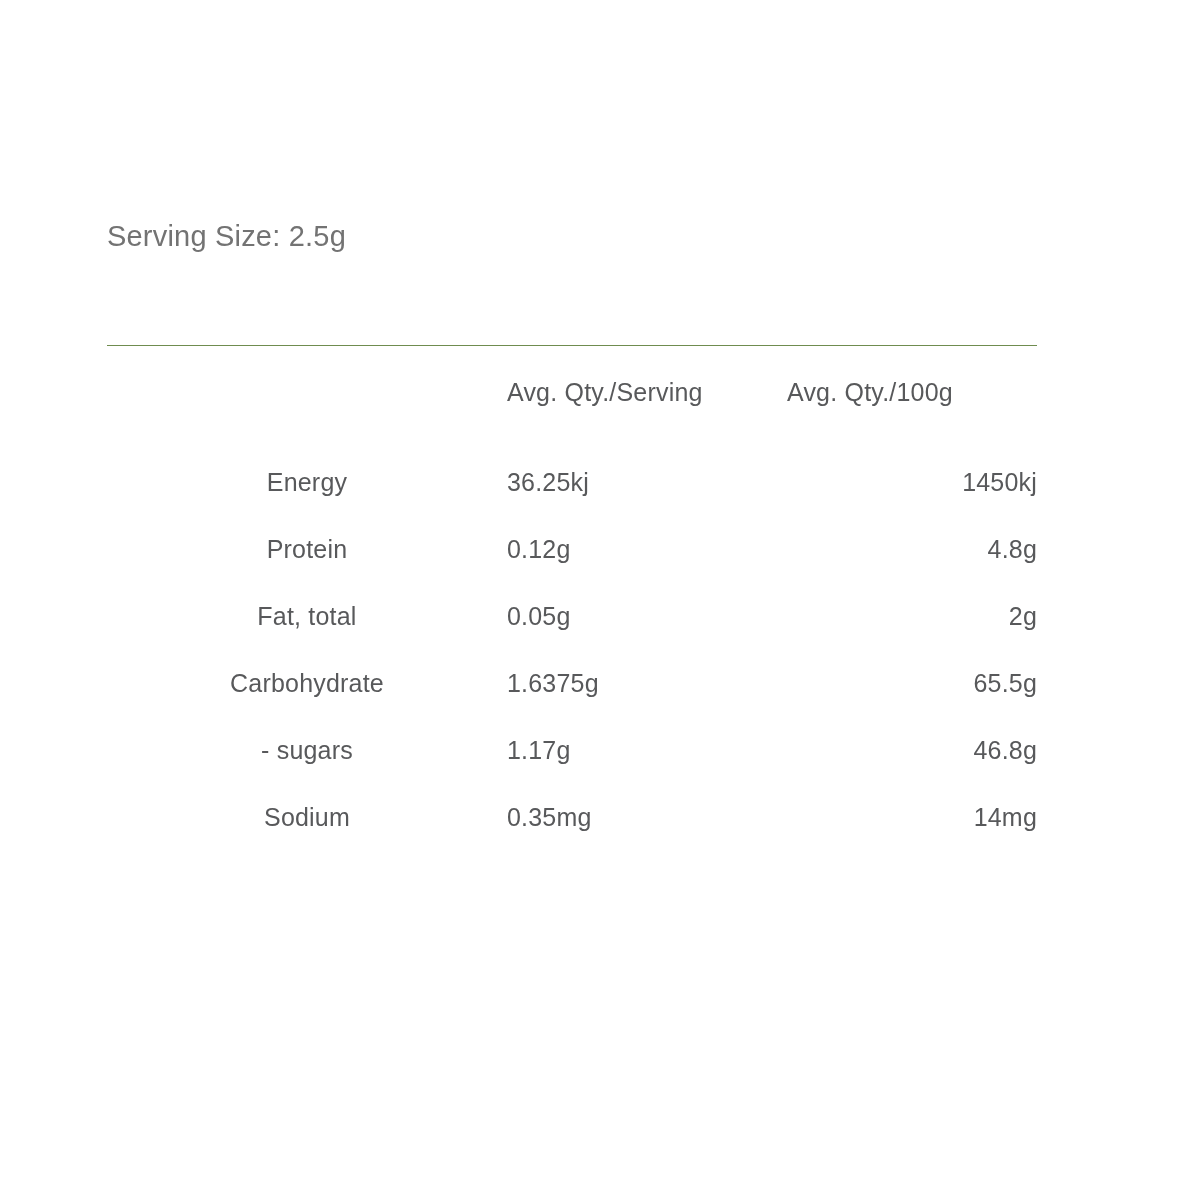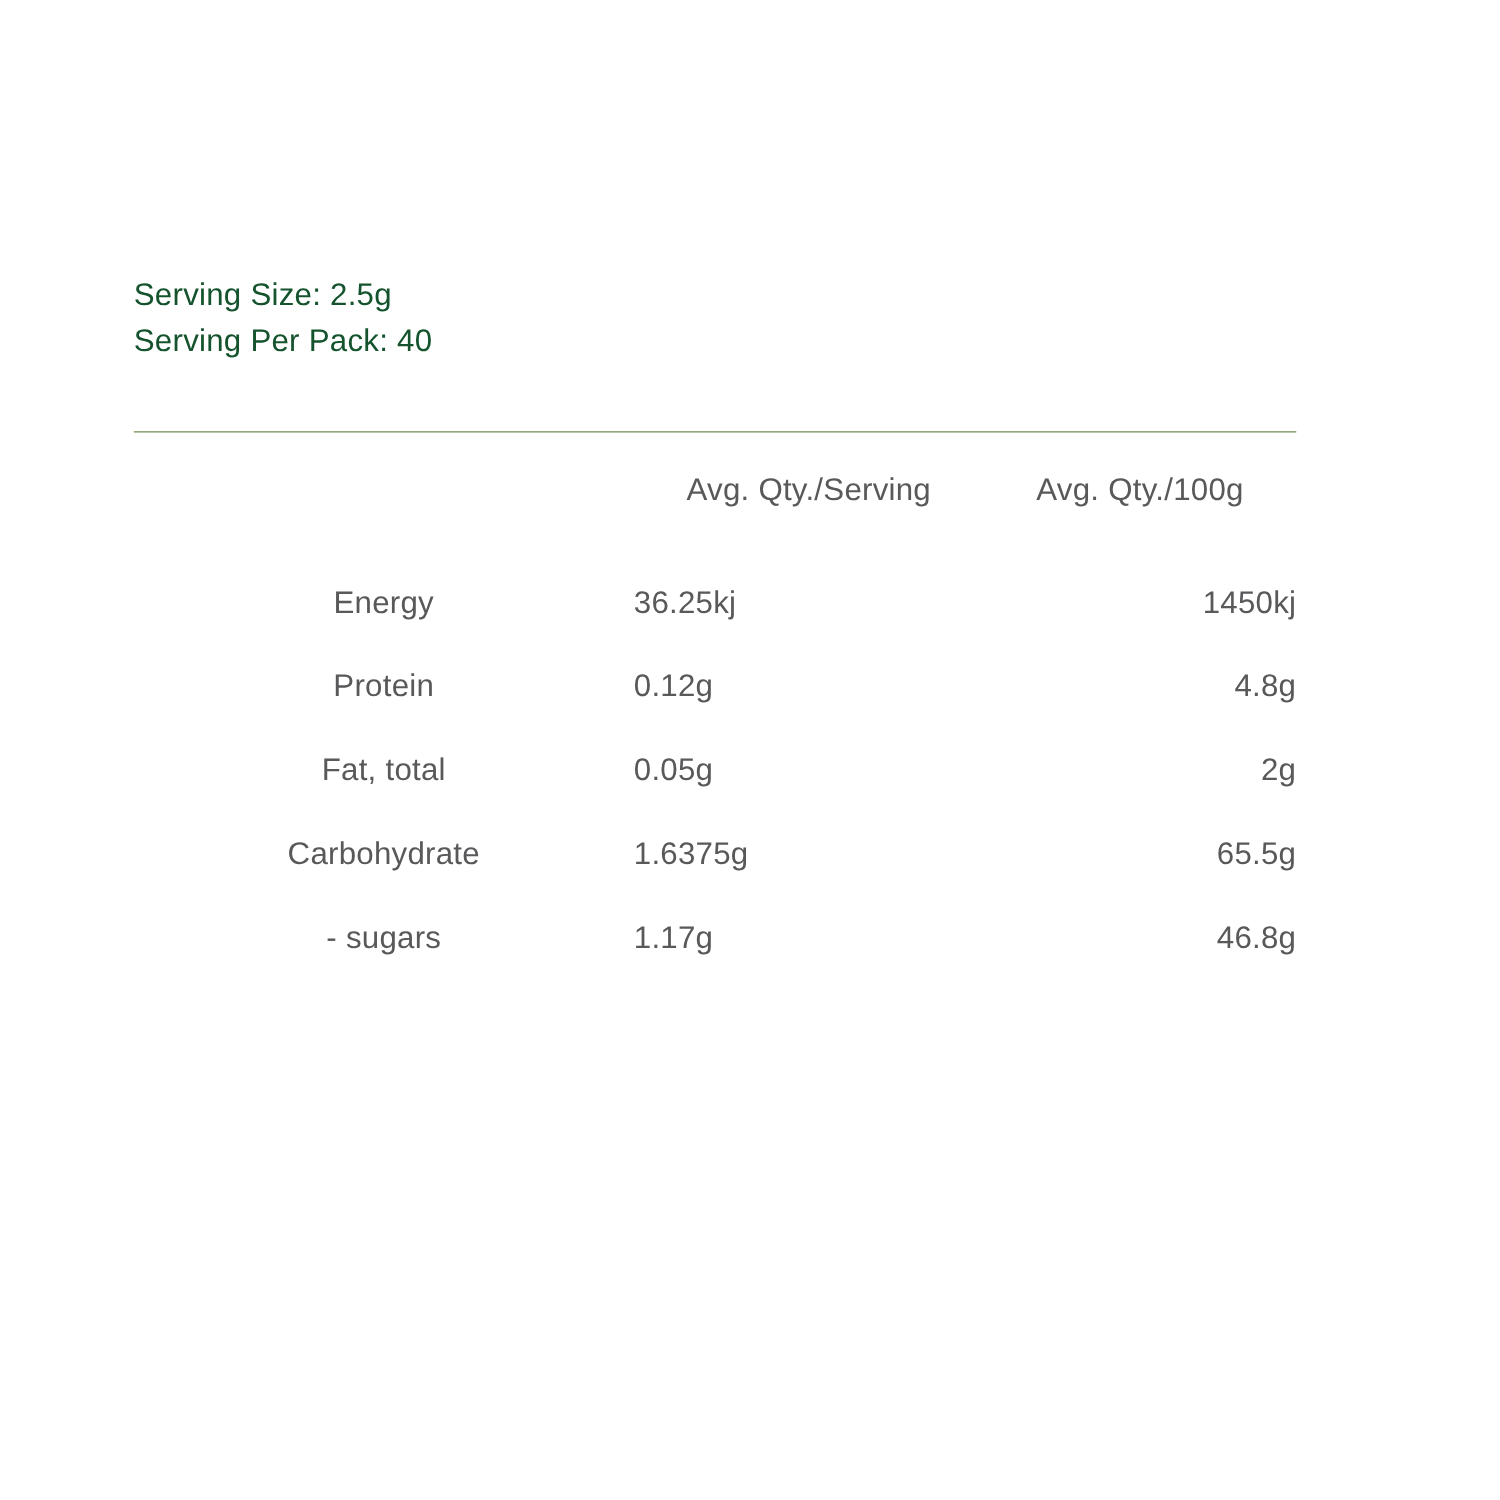--- a/index.html
+++ b/index.html
@@ -17,23 +17,23 @@
   .panel {
     position: absolute;
     left: 107px;
     top: 0;
     width: 930px;
   }
   .serving-info {
     position: absolute;
     top: 218px;
     left: 0;
-    font-size: 25px;
+    font-size: 29px;
     line-height: 37px;
-    color: #14532d;
+    color: #737373;
     letter-spacing: 0.2px;
   }
   .serving-info div {
     white-space: nowrap;
   }
   .divider {
     position: absolute;
     top: 345px;
     left: 0;
     width: 930px;
@@ -45,21 +45,21 @@
     top: 378px;
     left: 0;
     width: 930px;
     border-collapse: collapse;
     font-size: 25px;
     color: #58595b;
     letter-spacing: 0.2px;
   }
   table.nutrition th {
     font-weight: normal;
-    text-align: center;
+    text-align: left;
     padding: 0 0 42px 0;
     vertical-align: top;
     color: #58595b;
   }
   table.nutrition th.col-label {
     text-align: left;
   }
   table.nutrition td {
     padding: 19px 0;
     vertical-align: middle;
@@ -80,21 +80,20 @@
   table.nutrition th.c1 { width: 280px; }
   table.nutrition th.c2 { width: 250px; }
 </style>
 </head>
 <body>
 
 <div class="panel">
 
   <div class="serving-info">
     <div>Serving Size: 2.5g</div>
-    <div>Serving Per Pack: 40</div>
   </div>
 
   <div class="divider"></div>
 
   <table class="nutrition">
     <thead>
       <tr>
         <th class="col-label"></th>
         <th class="c1">Avg. Qty./Serving</th>
         <th class="c2">Avg. Qty./100g</th>
@@ -119,16 +118,21 @@
       <tr>
         <td class="label">Carbohydrate</td>
         <td class="v1">1.6375g</td>
         <td class="v2">65.5g</td>
       </tr>
       <tr>
         <td class="label">- sugars</td>
         <td class="v1">1.17g</td>
         <td class="v2">46.8g</td>
       </tr>
+      <tr>
+        <td class="label">Sodium</td>
+        <td class="v1">0.35mg</td>
+        <td class="v2">14mg</td>
+      </tr>
     </tbody>
   </table>
 
 </div>
 
 </body></html>

